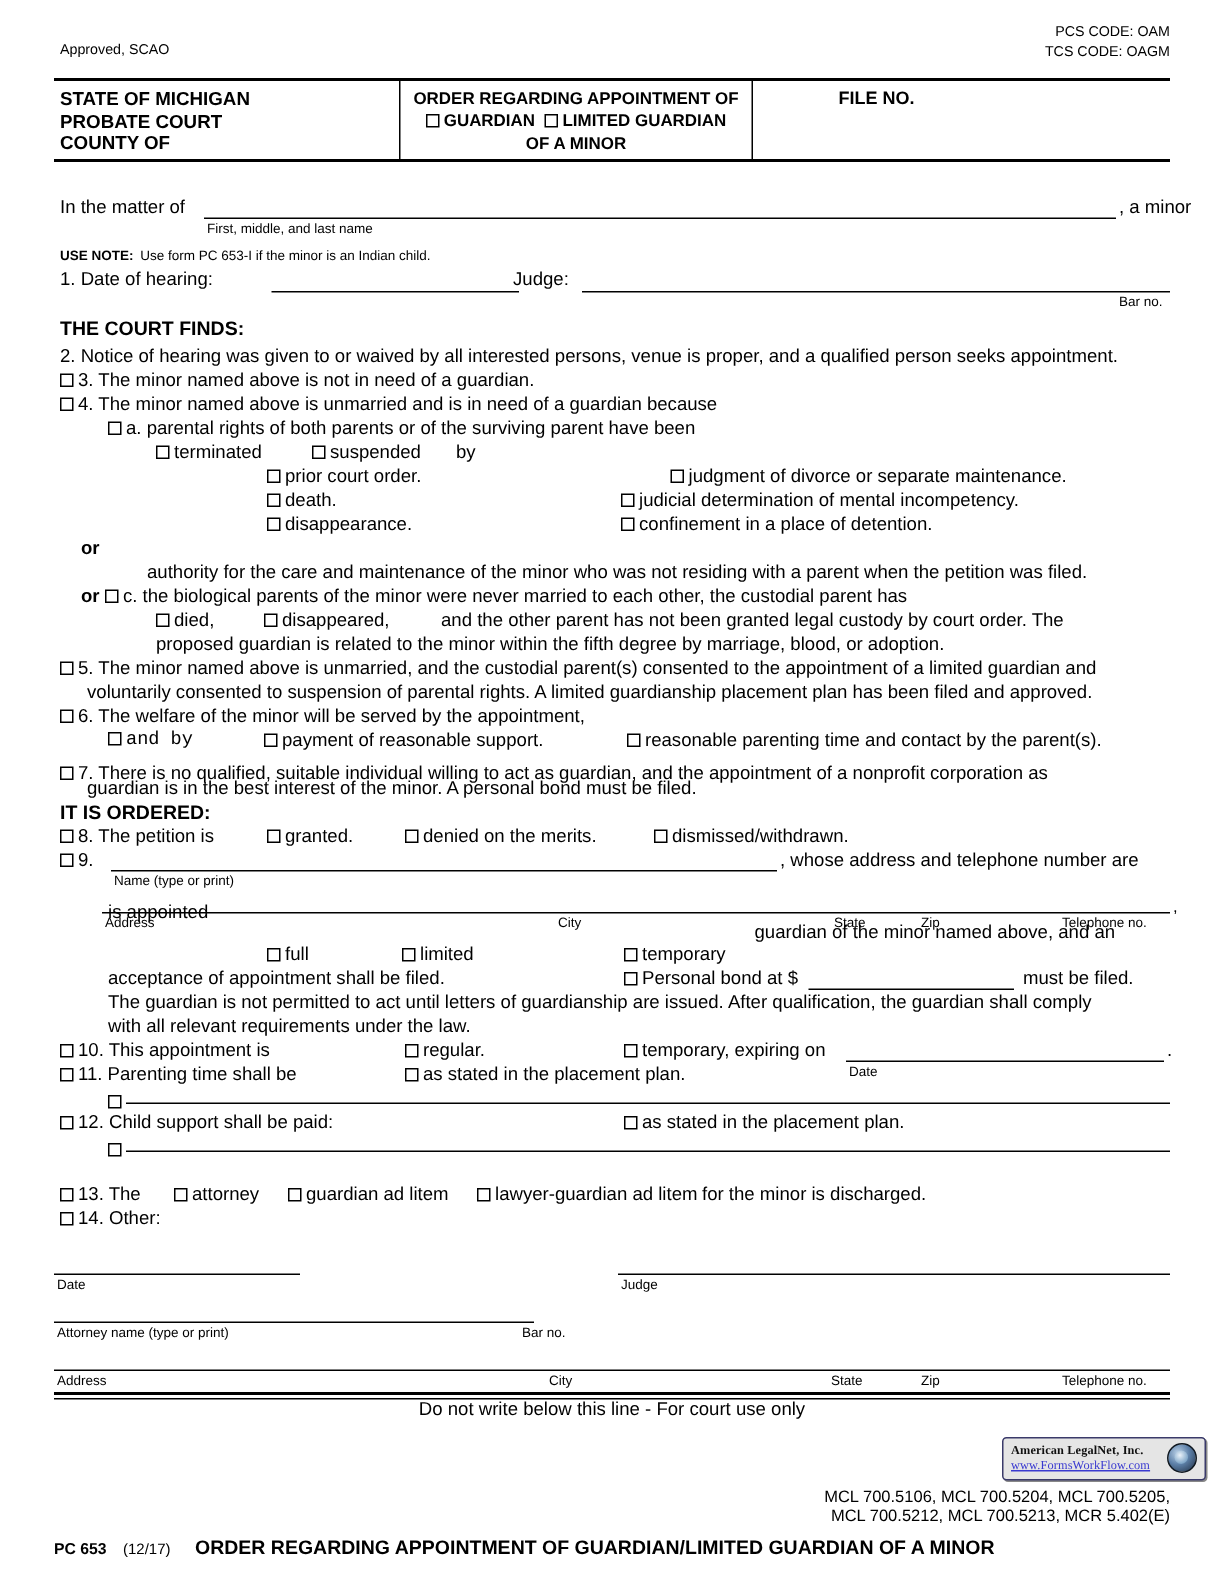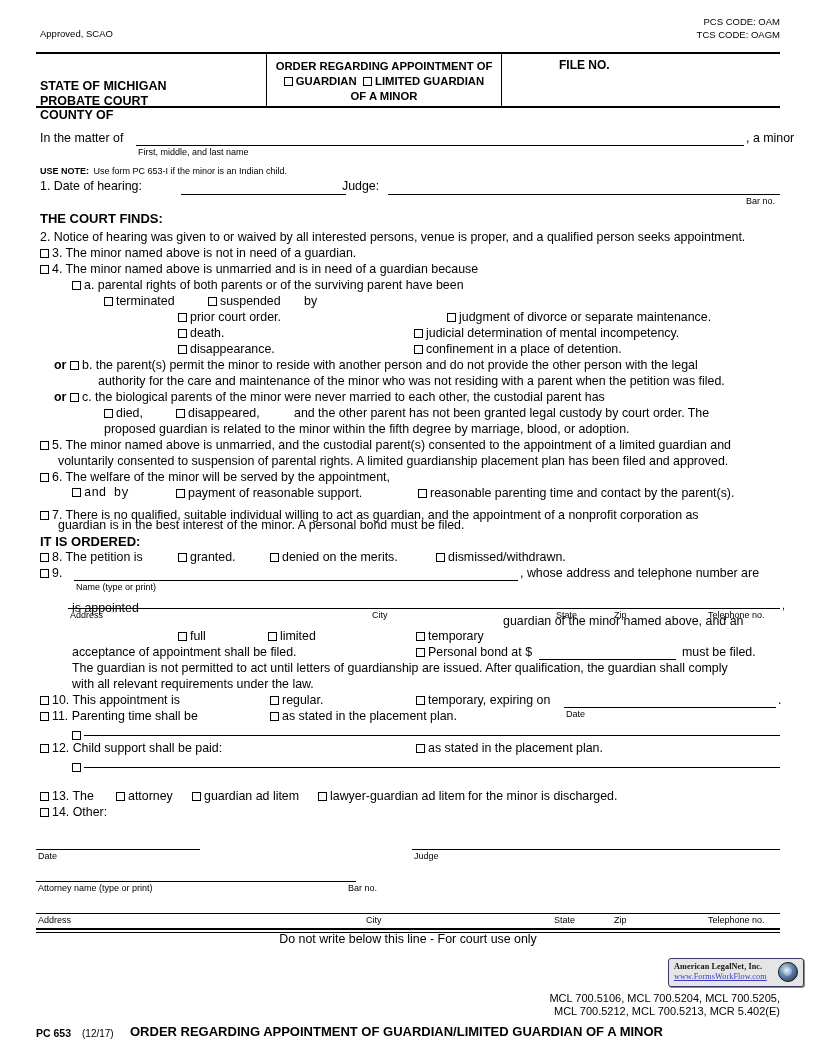--- a/index.html
+++ b/index.html
@@ -52,21 +52,21 @@
     border-top: 2.2px solid #000;
     border-bottom: 2.2px solid #000;
     box-sizing: border-box;
   }
   .captab .cell {
     position: absolute;
     top: 0;
     bottom: 0;
     box-sizing: border-box;
   }
-  .cap-left  { left: 0;     width: 224px; margin-top: 20px; }
+  .cap-left  { left: 0;     width: 224px; }
   .cap-mid   { left: 230px; width: 236px; border-left: 1.6px solid #000; border-right: 1.6px solid #000; }
   .cap-right { left: 518px; width: 226px; }
 
   .cap-left .ln {
     font-weight: bold;
     font-size: 12.5px;
     line-height: 14.5px;
     margin-left: 4px;
   }
   .cap-left .ln:first-child { margin-top: 5px; }
@@ -269,23 +269,20 @@
     <span class="cb"></span><span>judgment of divorce or separate maintenance.</span>
   </div>
   <div class="row txt" style="left:378px; top:326px;">
     <span class="cb"></span><span>judicial determination of mental incompetency.</span>
   </div>
   <div class="row txt" style="left:378px; top:342px;">
     <span class="cb"></span><span>confinement in a place of detention.</span>
   </div>
 
   <div class="row txt bold" style="left:18px; top:358px;">or</div>
-  <div class="row txt" style="left:34px; top:358px;">
-    <span class="cb"></span><span>b.  the parent(s) permit the minor to reside with another person and do not provide the other person with the legal</span>
-  </div>
   <div class="row txt" style="left:62px; top:374px;">authority for the care and maintenance of the minor who was not residing with a parent when the petition was filed.</div>
 
   <div class="row txt bold" style="left:18px; top:390px;">or</div>
   <div class="row txt" style="left:34px; top:390px;">
     <span class="cb"></span><span>c.  the biological parents of the minor were never married to each other, the custodial parent has</span>
   </div>
   <div class="row txt" style="left:68px; top:406px;">
     <span class="cb"></span><span>died,</span>
   </div>
   <div class="row txt" style="left:140px; top:406px;">

